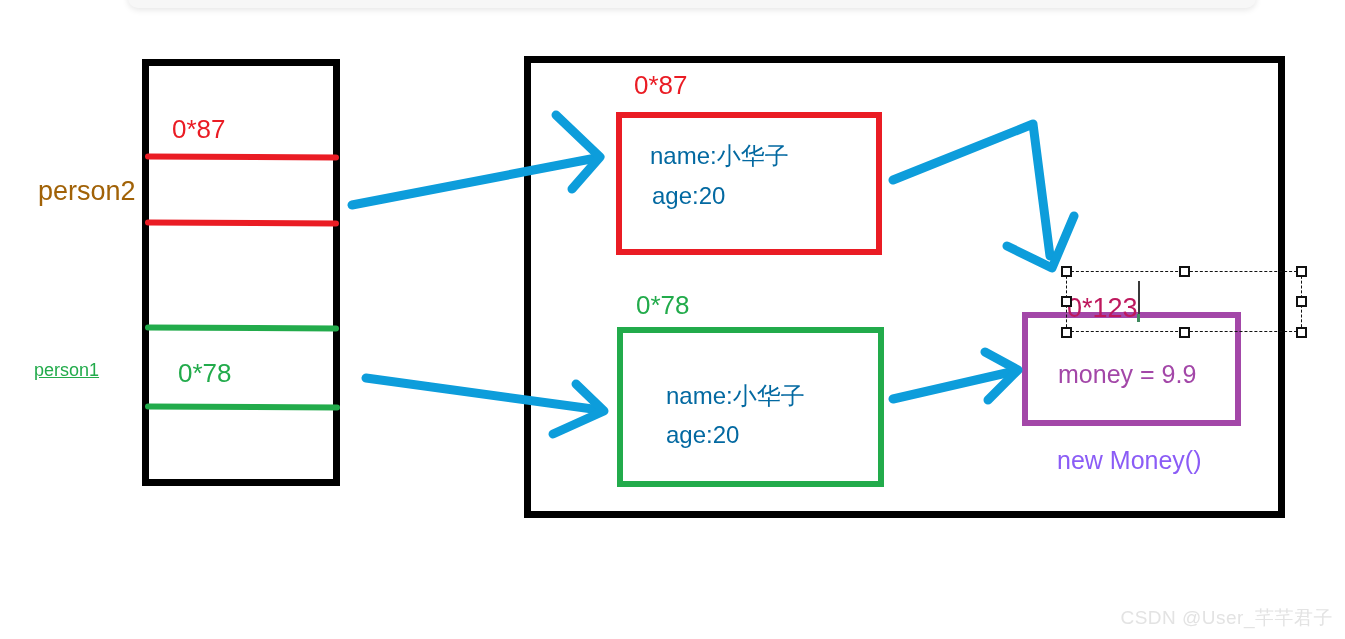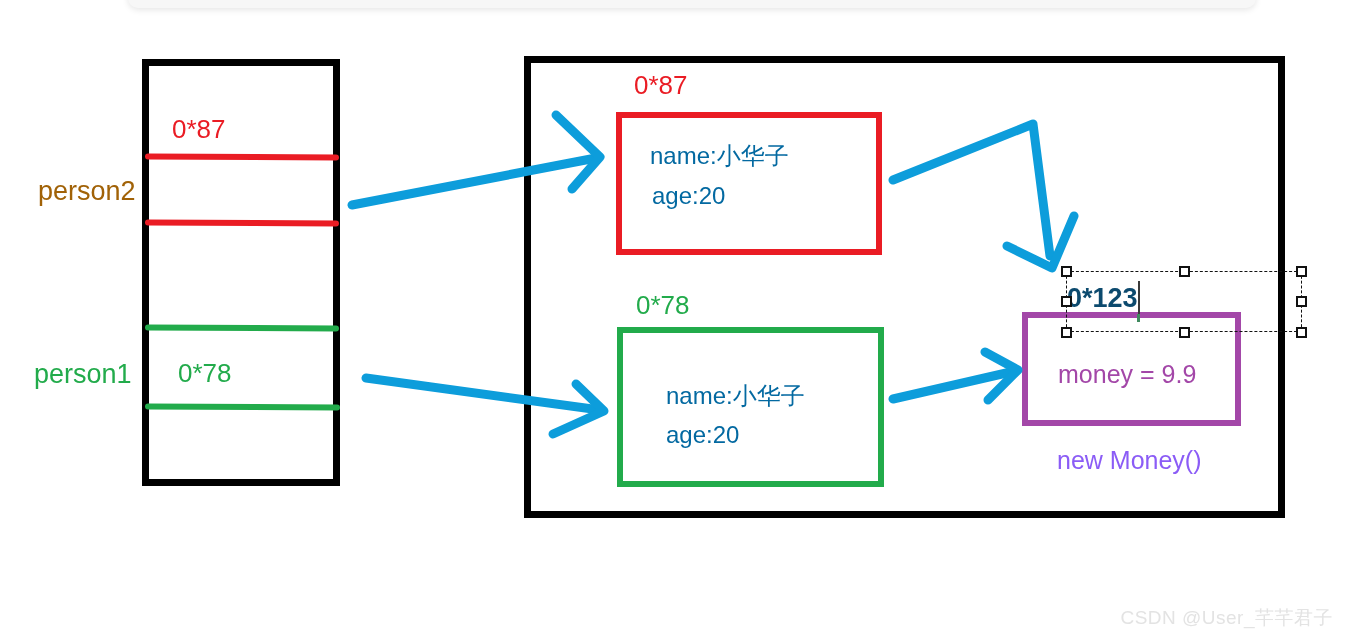--- a/index.html
+++ b/index.html
@@ -93,22 +93,23 @@
     line-height: 1;
   }
   .lbl-person2 {
     left: 29px; top: 178px;
     font-size: 27px;
     color: #a16207;
     margin-left: 9px;
   }
   .lbl-person1 {
     left: 34px; top: 361px;
-    font-size: 27px;
+    font-size: 18px;
     color: #22ab4b;
+    text-decoration: underline;
   }
   .lbl-stack-87 {
     left: 172px; top: 116px;
     font-size: 26px;
     color: #ea1c24;
   }
   .lbl-stack-78 {
     left: 178px; top: 360px;
     font-size: 26px;
     color: #22ab4b;
@@ -117,24 +118,23 @@
     left: 634px; top: 72px;
     font-size: 26px;
     color: #ea1c24;
   }
   .lbl-heap-78 {
     left: 636px; top: 292px;
     font-size: 26px;
     color: #22ab4b;
   }
   .lbl-money-addr {
-    left: 1067px; top: 285px;
+    left: 1067px; top: 295px;
     font-size: 27px;
-    color: #0c4a6e;
-    font-weight: bold;
+    color: #be185d;
   }
   .lbl-money-value {
     left: 1058px; top: 362px;
     font-size: 25px;
     color: #a347a8;
     text-align: center;
   }
   .lbl-new-money {
     left: 1057px; top: 448px;
     font-size: 25px;

